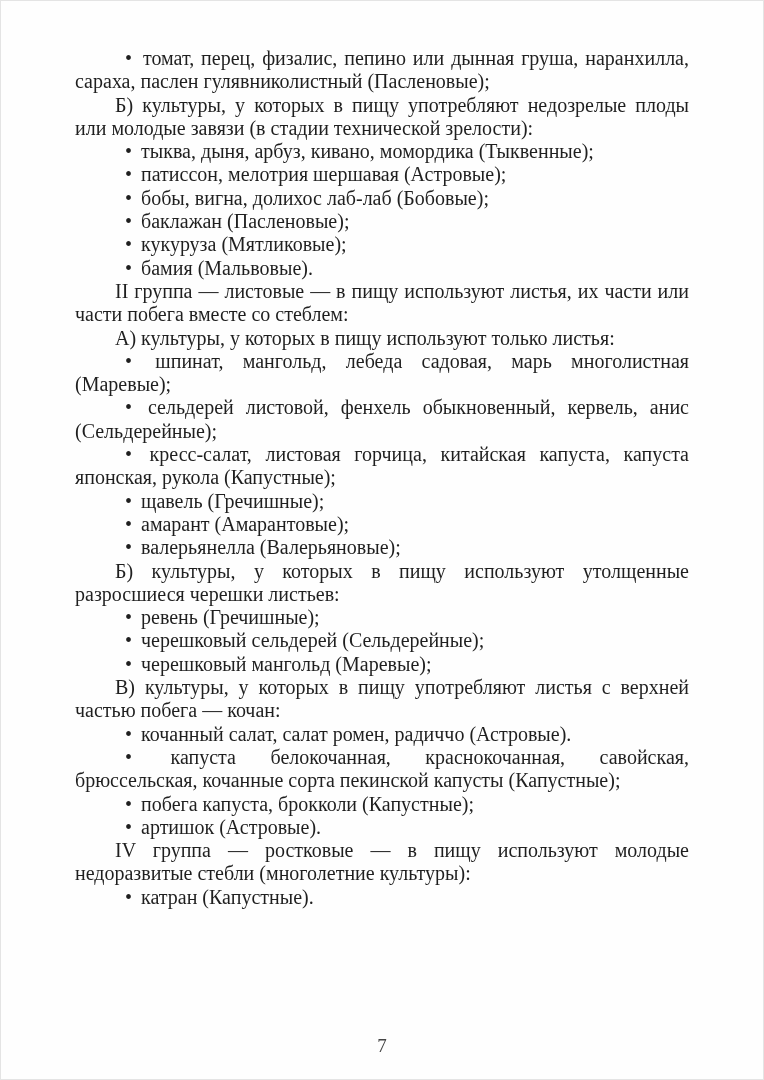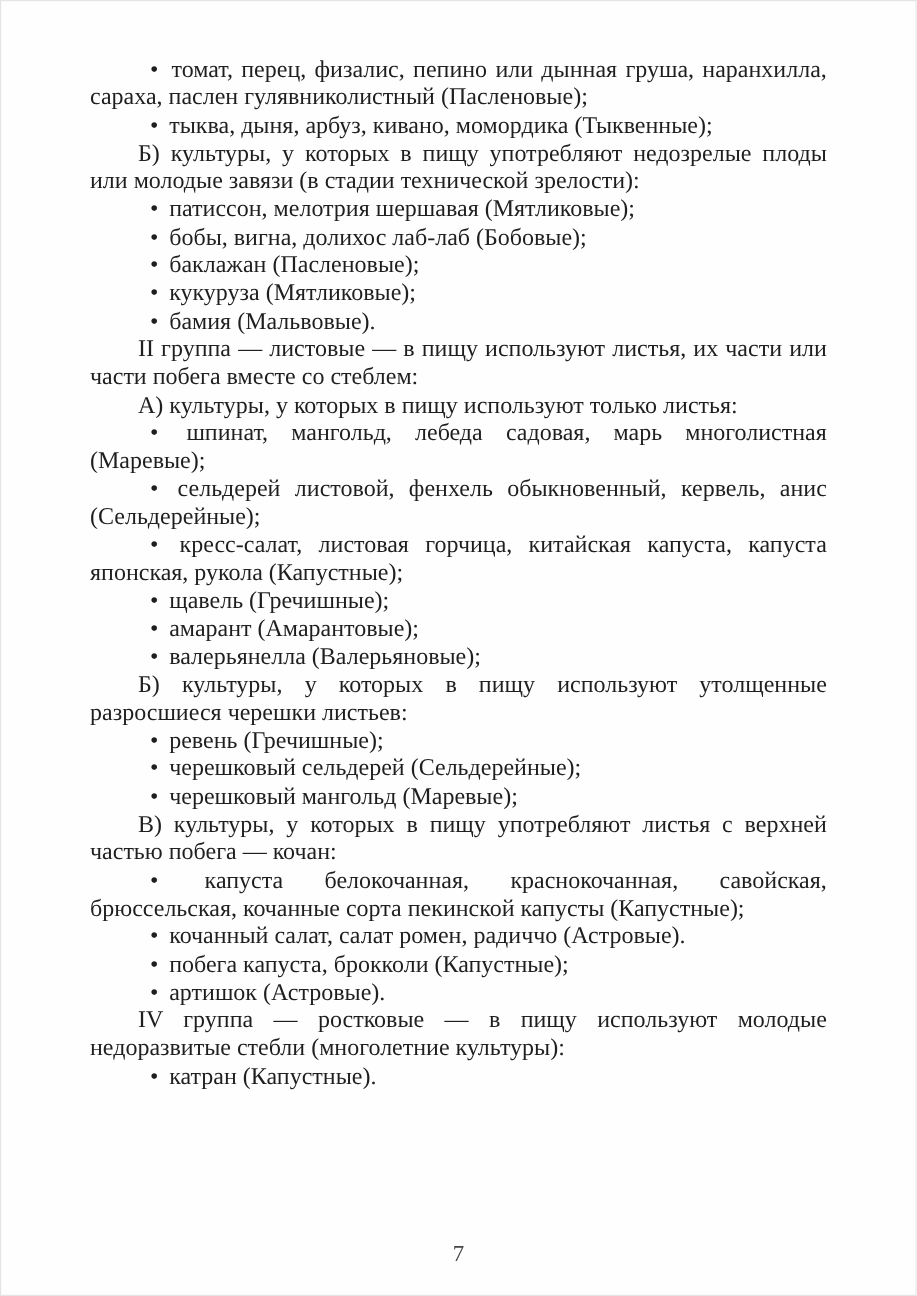--- a/index.html
+++ b/index.html
@@ -38,42 +38,42 @@
     font-size: 19px;
     color: #454545;
   }
 </style>
 </head>
 <body>
 
 <div class="page">
   <main class="text-block" id="text-block">
       <p class="line bullet"><span class="bullet-mark">• </span><span>томат, перец, физалис, пепино или дынная груша, наранхилла, сараха, паслен гулявниколистный (Пасленовые);</span></p>
+      <p class="line para"><span>Б) культуры, у которых в пищу употребляют недозрелые плоды или молодые завязи (в стадии технической зрелости):</span></p>
       <p class="line bullet"><span class="bullet-mark">• </span><span>тыква, дыня, арбуз, кивано, момордика (Тыквенные);</span></p>
-      <p class="line para"><span>Б) культуры, у которых в пищу употребляют недозрелые плоды или молодые завязи (в стадии технической зрелости):</span></p>
-      <p class="line bullet"><span class="bullet-mark">• </span><span>патиссон, мелотрия шершавая (Мятликовые);</span></p>
+      <p class="line bullet"><span class="bullet-mark">• </span><span>патиссон, мелотрия шершавая (Астровые);</span></p>
       <p class="line bullet"><span class="bullet-mark">• </span><span>бобы, вигна, долихос лаб-лаб (Бобовые);</span></p>
       <p class="line bullet"><span class="bullet-mark">• </span><span>баклажан (Пасленовые);</span></p>
       <p class="line bullet"><span class="bullet-mark">• </span><span>кукуруза (Мятликовые);</span></p>
       <p class="line bullet"><span class="bullet-mark">• </span><span>бамия (Мальвовые).</span></p>
       <p class="line para"><span class="group-lead">II группа</span><span> — листовые — в пищу используют листья, их части или части побега вместе со стеблем:</span></p>
       <p class="line para"><span>А) культуры, у которых в пищу используют только листья:</span></p>
       <p class="line bullet"><span class="bullet-mark">• </span><span>шпинат, мангольд, лебеда садовая, марь многолистная (Маревые);</span></p>
       <p class="line bullet"><span class="bullet-mark">• </span><span>сельдерей листовой, фенхель обыкновенный, кервель, анис (Сельдерейные);</span></p>
       <p class="line bullet"><span class="bullet-mark">• </span><span>кресс-салат, листовая горчица, китайская капуста, капуста японская, рукола (Капустные);</span></p>
       <p class="line bullet"><span class="bullet-mark">• </span><span>щавель (Гречишные);</span></p>
       <p class="line bullet"><span class="bullet-mark">• </span><span>амарант (Амарантовые);</span></p>
       <p class="line bullet"><span class="bullet-mark">• </span><span>валерьянелла (Валерьяновые);</span></p>
       <p class="line para"><span>Б) культуры, у которых в пищу используют утолщенные разросшиеся черешки листьев:</span></p>
       <p class="line bullet"><span class="bullet-mark">• </span><span>ревень (Гречишные);</span></p>
       <p class="line bullet"><span class="bullet-mark">• </span><span>черешковый сельдерей (Сельдерейные);</span></p>
       <p class="line bullet"><span class="bullet-mark">• </span><span>черешковый мангольд (Маревые);</span></p>
       <p class="line para"><span>В) культуры, у которых в пищу употребляют листья с верхней частью побега — кочан:</span></p>
+      <p class="line bullet"><span class="bullet-mark">• </span><span>кочанный салат, салат ромен, радиччо (Астровые).</span></p>
       <p class="line bullet"><span class="bullet-mark">• </span><span>капуста белокочанная, краснокочанная, савойская, брюссельская, кочанные сорта пекинской капусты (Капустные);</span></p>
-      <p class="line bullet"><span class="bullet-mark">• </span><span>кочанный салат, салат ромен, радиччо (Астровые).</span></p>
       <p class="line bullet"><span class="bullet-mark">• </span><span>побега капуста, брокколи (Капустные);</span></p>
       <p class="line bullet"><span class="bullet-mark">• </span><span>артишок (Астровые).</span></p>
       <p class="line para"><span class="group-lead">IV группа</span><span> — ростковые — в пищу используют молодые недоразвитые стебли (многолетние культуры):</span></p>
       <p class="line bullet"><span class="bullet-mark">• </span><span>катран (Капустные).</span></p>
     </main>
   <footer class="page-footer">
     <span>7</span>
   </footer>
 </div>
 

